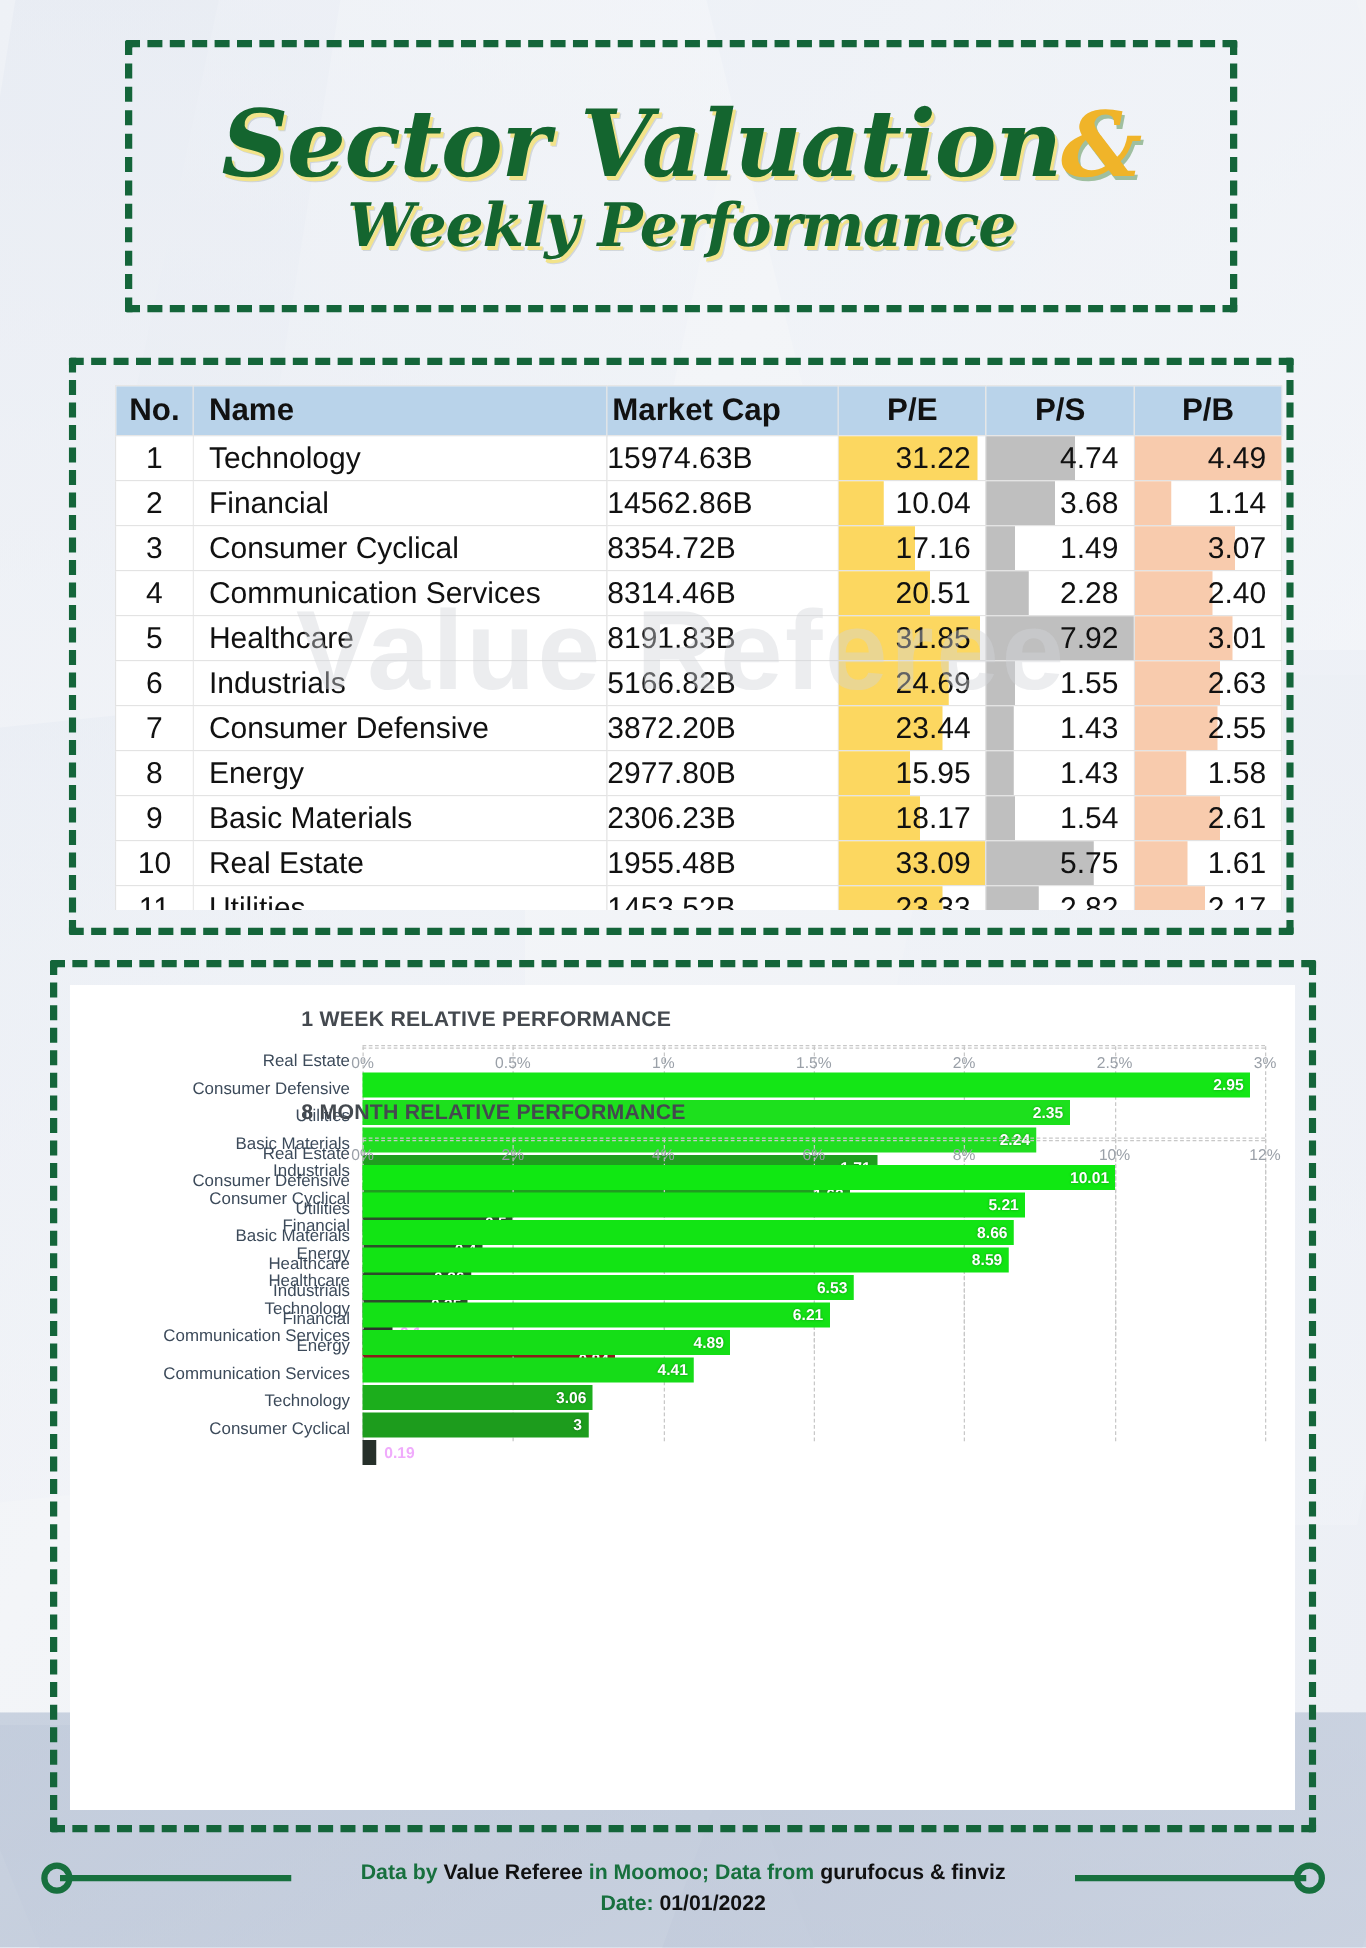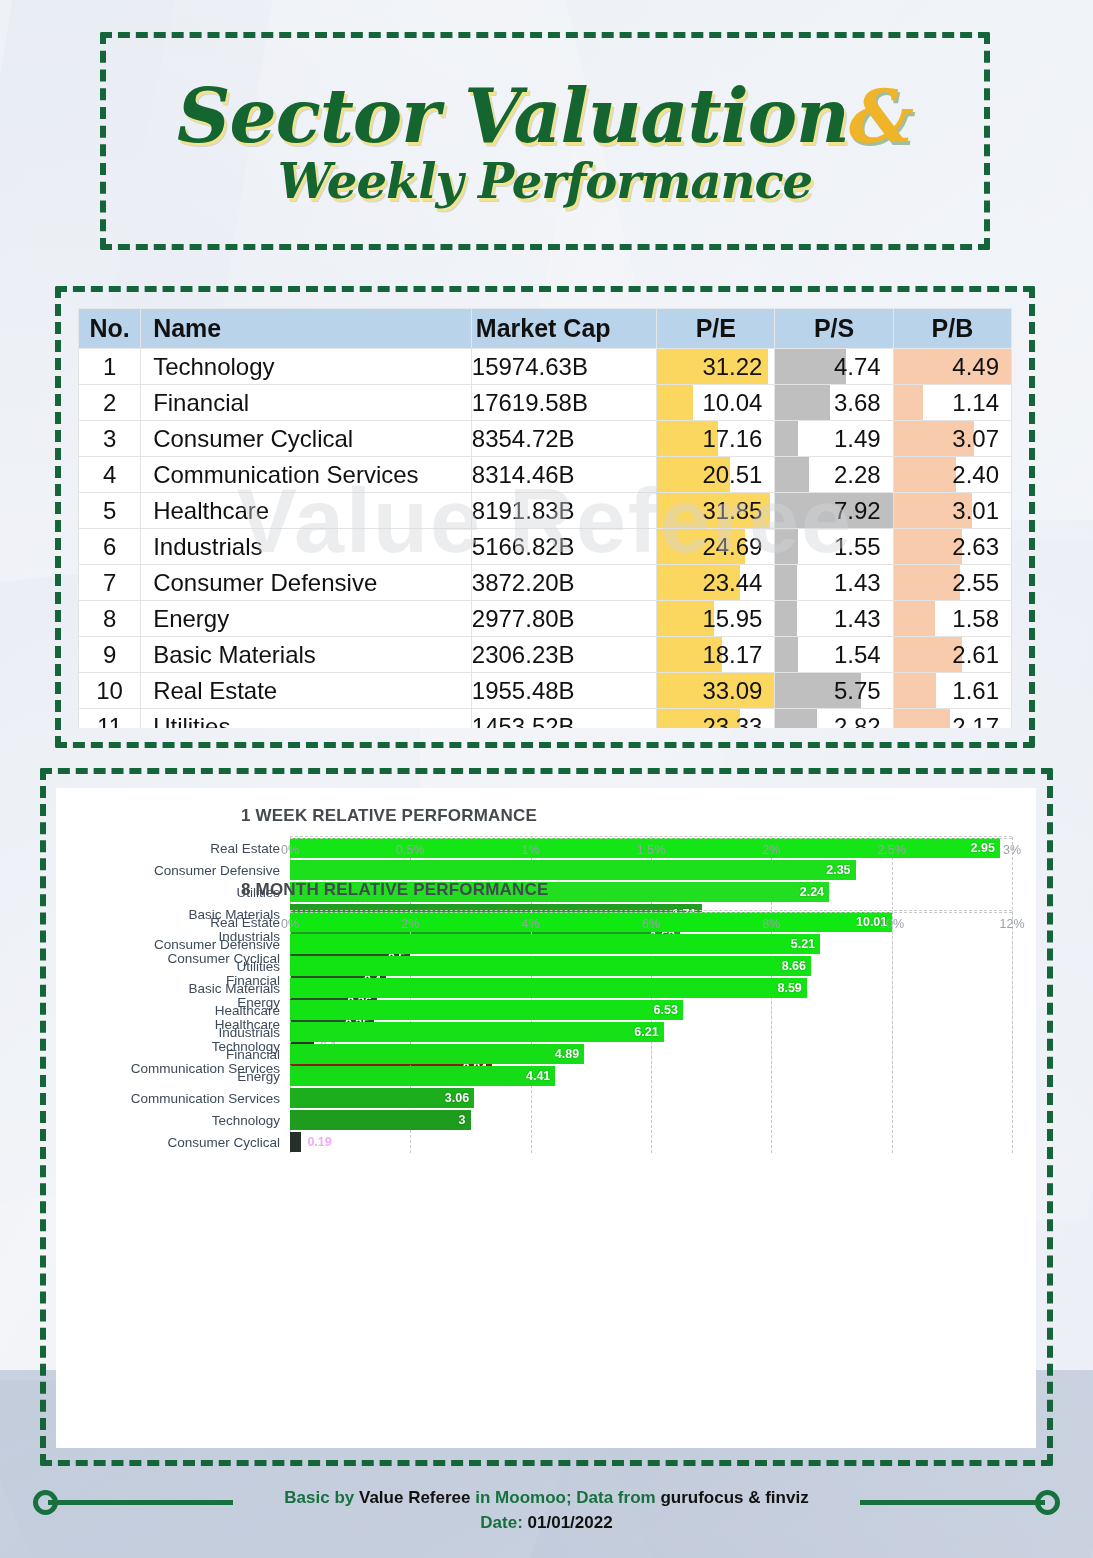--- a/index.html
+++ b/index.html
@@ -64,21 +64,21 @@
     text-shadow: 2px 3px 0 #f2e38a, 3px 4px 0 rgba(120,130,140,.25);
     white-space:nowrap;
   }
   #title-1 { font-size:74px; }
   #title-2 { font-size:48px; margin-top:6px; }
   .amp { color:#f0b429; font-size:72px; text-shadow:2px 3px 0 #9fbfa0; }
 
   
   #table-frame { left:55px; top:286px; width:980px; height:462px; }
   #table-wrap {
-    position:absolute; z-index:3; left:78px; top:308px;
+    position:absolute; z-index:3; left:92px; top:308px;
     width:934px; height:420px;
     background:#ffffff;
     overflow:hidden;
   }
   #watermark {
     position:absolute; z-index:4; left:78px; top:470px; width:934px;
     text-align:center; font-size:90px; font-weight:bold; color:rgba(210,213,218,.42);
     letter-spacing:2px; pointer-events:none; font-family:"Liberation Sans", sans-serif;
   }
   table.valtable { width:934px; border-collapse:collapse; position:relative; z-index:5;
@@ -118,20 +118,21 @@
   .row .lbl {
     position:absolute; left:-234px; width:224px; text-align:right;
     font-size:13.5px; color:#3c4a5a; font-family:"Liberation Sans", sans-serif;
     white-space:nowrap;
   }
   .row .barbox { position:relative; height:20px; }
   .row .vbar {
     height:20px; position:relative;
     display:flex; align-items:center; justify-content:flex-end;
     box-sizing:border-box;
+    margin-top:20px;
   }
   .row .vlabel {
     font-size:12.5px; font-weight:bold; color:#ffffff;
     padding-right:5px; white-space:nowrap;
     text-shadow:0 0 2px rgba(0,0,0,.35);
   }
   .row .vlabel.out {
     color:#f0abfc; text-shadow:none; position:absolute;
     padding-left:6px; padding-right:0;
   }
@@ -217,21 +218,21 @@
           <td class="c-val">
             <div class="cell-inner">
               <div class="bar" style="width: 100%; background: rgb(248, 203, 173);"></div>
               <span class="num">4.49</span>
             </div>
           </td>
         </tr>
         <tr>
           <td class="c-no">2</td>
           <td class="c-name">Financial</td>
-          <td class="c-cap">17619.58B</td>
+          <td class="c-cap">14562.86B</td>
           <td class="c-val">
             <div class="cell-inner">
               <div class="bar" style="width: 30.3415%; background: rgb(252, 215, 96);"></div>
               <span class="num">10.04</span>
             </div>
           </td>
           <td class="c-val">
             <div class="cell-inner">
               <div class="bar" style="width: 46.4646%; background: rgb(191, 191, 191);"></div>
               <span class="num">3.68</span>
@@ -687,21 +688,21 @@
   </div>
 </div>
 
 <div id="footer">
   <div class="f-circ f-circ-l"></div>
   <div class="f-line f-left"></div>
   <div class="f-line f-right"></div>
   <div class="f-circ f-circ-r"></div>
   <div class="f-text">
     <div>
-      <span class="g">Basic by</span>
+      <span class="g">Data by</span>
       <span class="k">Value Referee</span>
       <span class="g">in Moomoo; Data from</span>
       <span class="k">gurufocus &amp; finviz</span>
     </div>
     <div>
       <span class="g">Date:</span>
       <span class="k">01/01/2022</span>
     </div>
   </div>
 </div>

